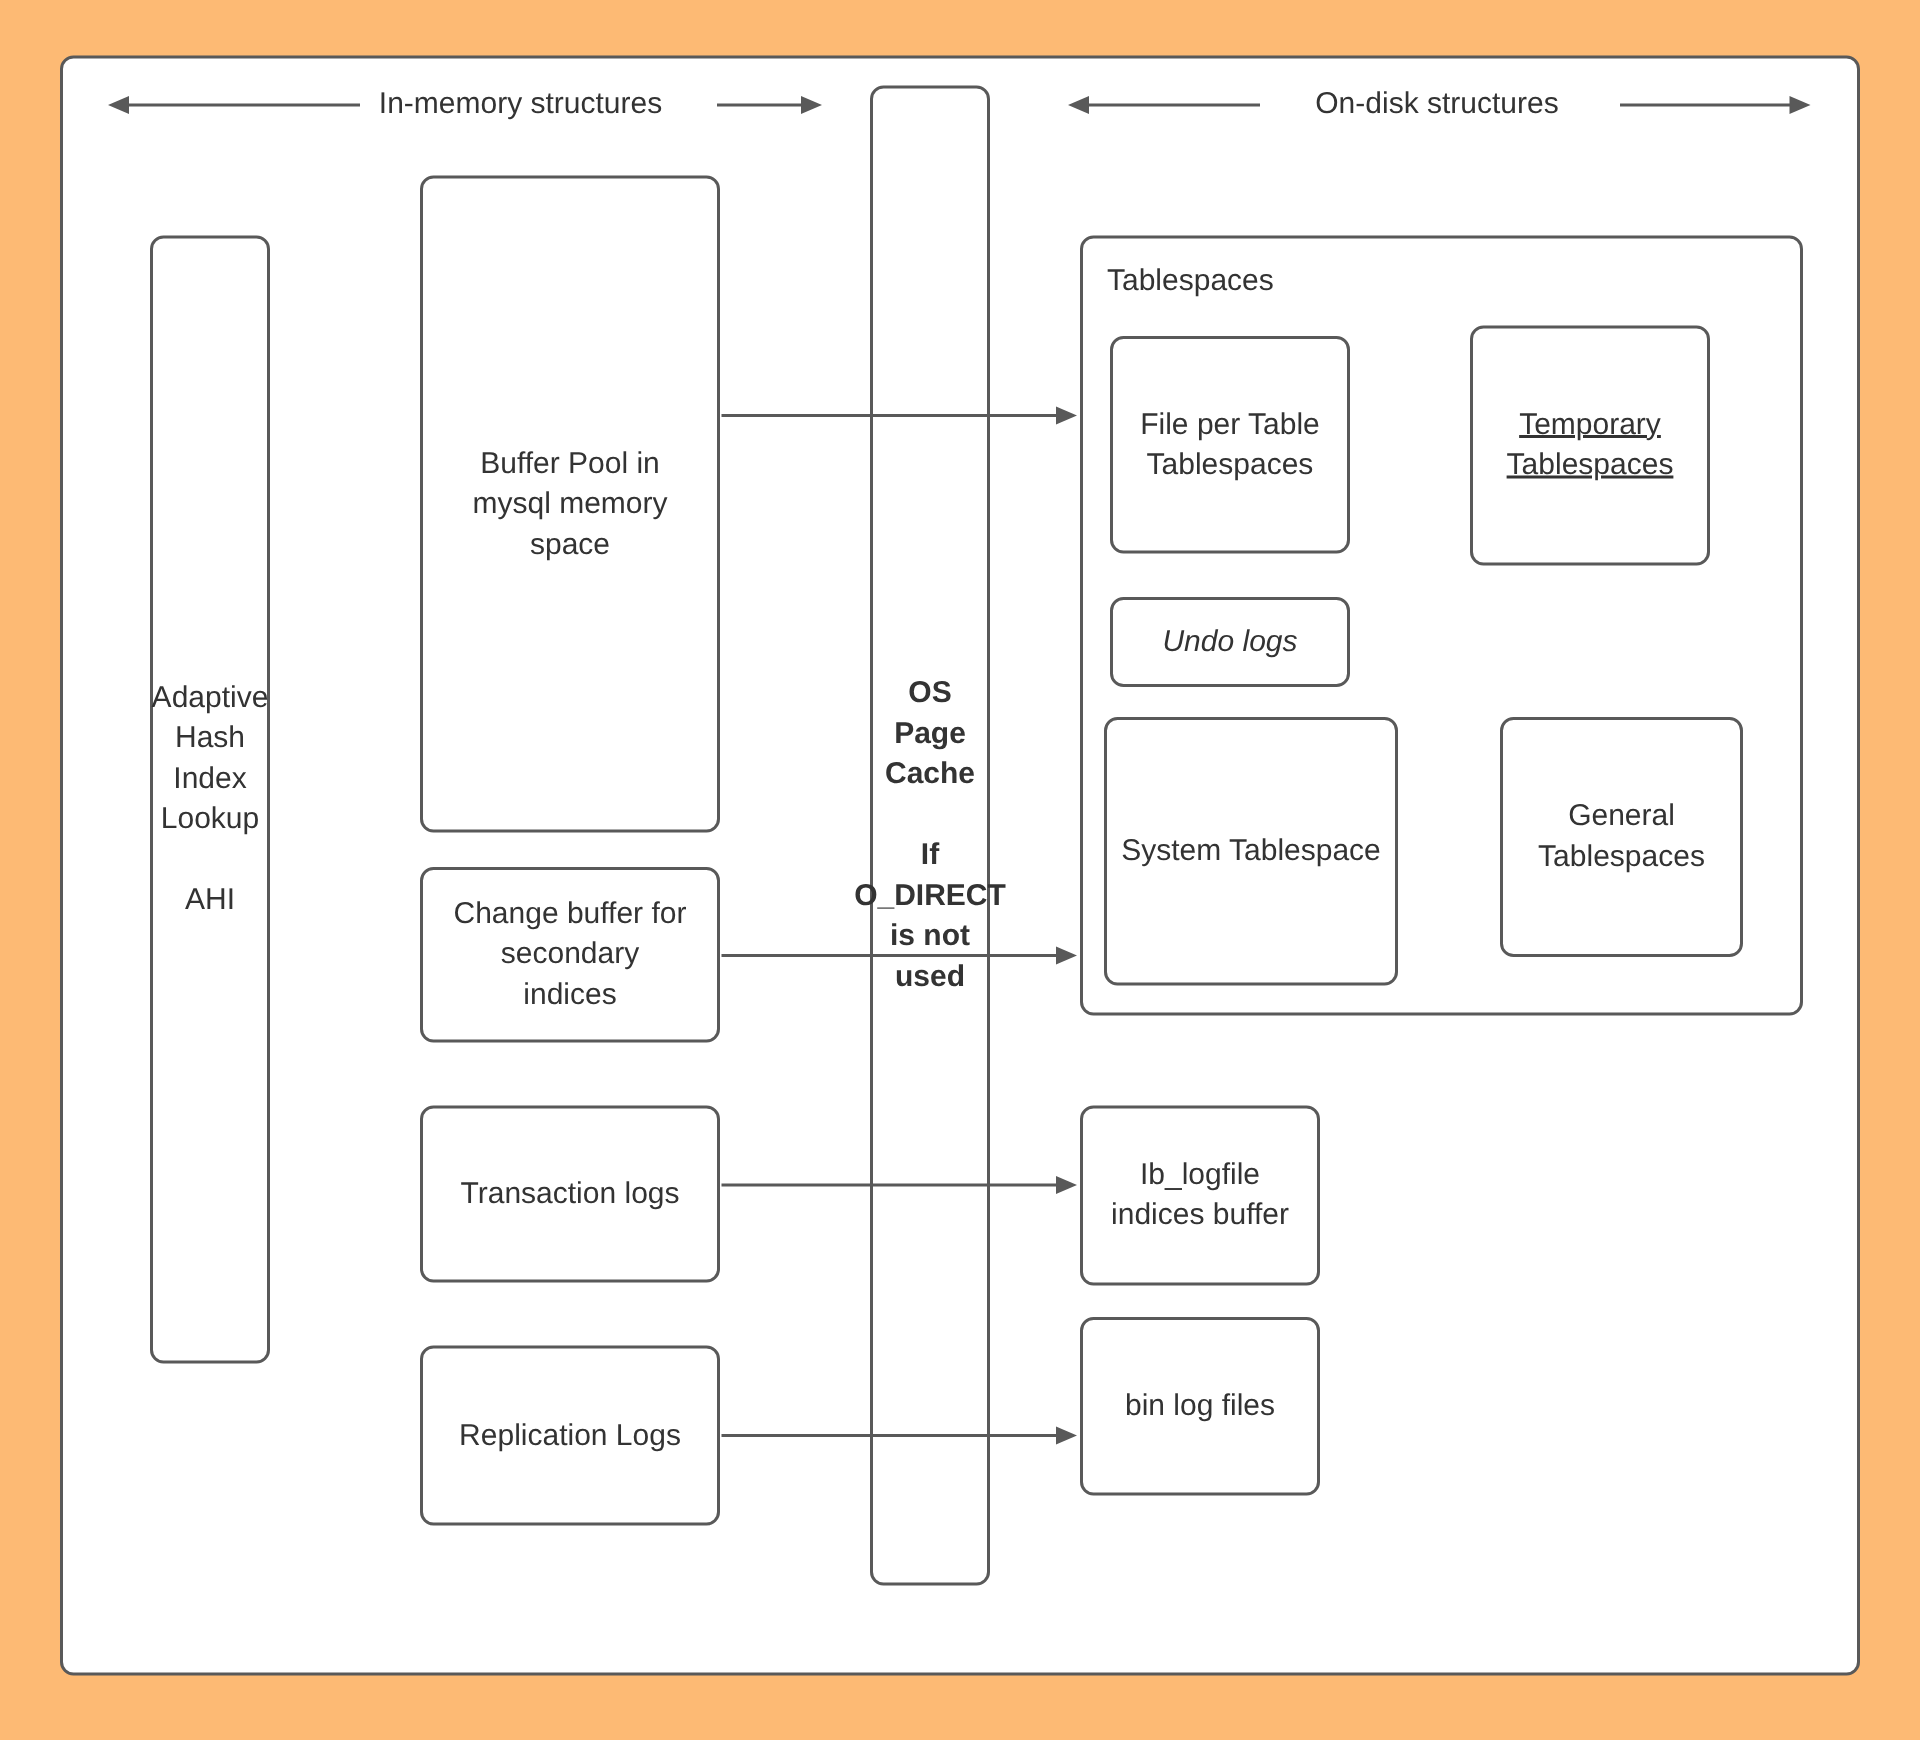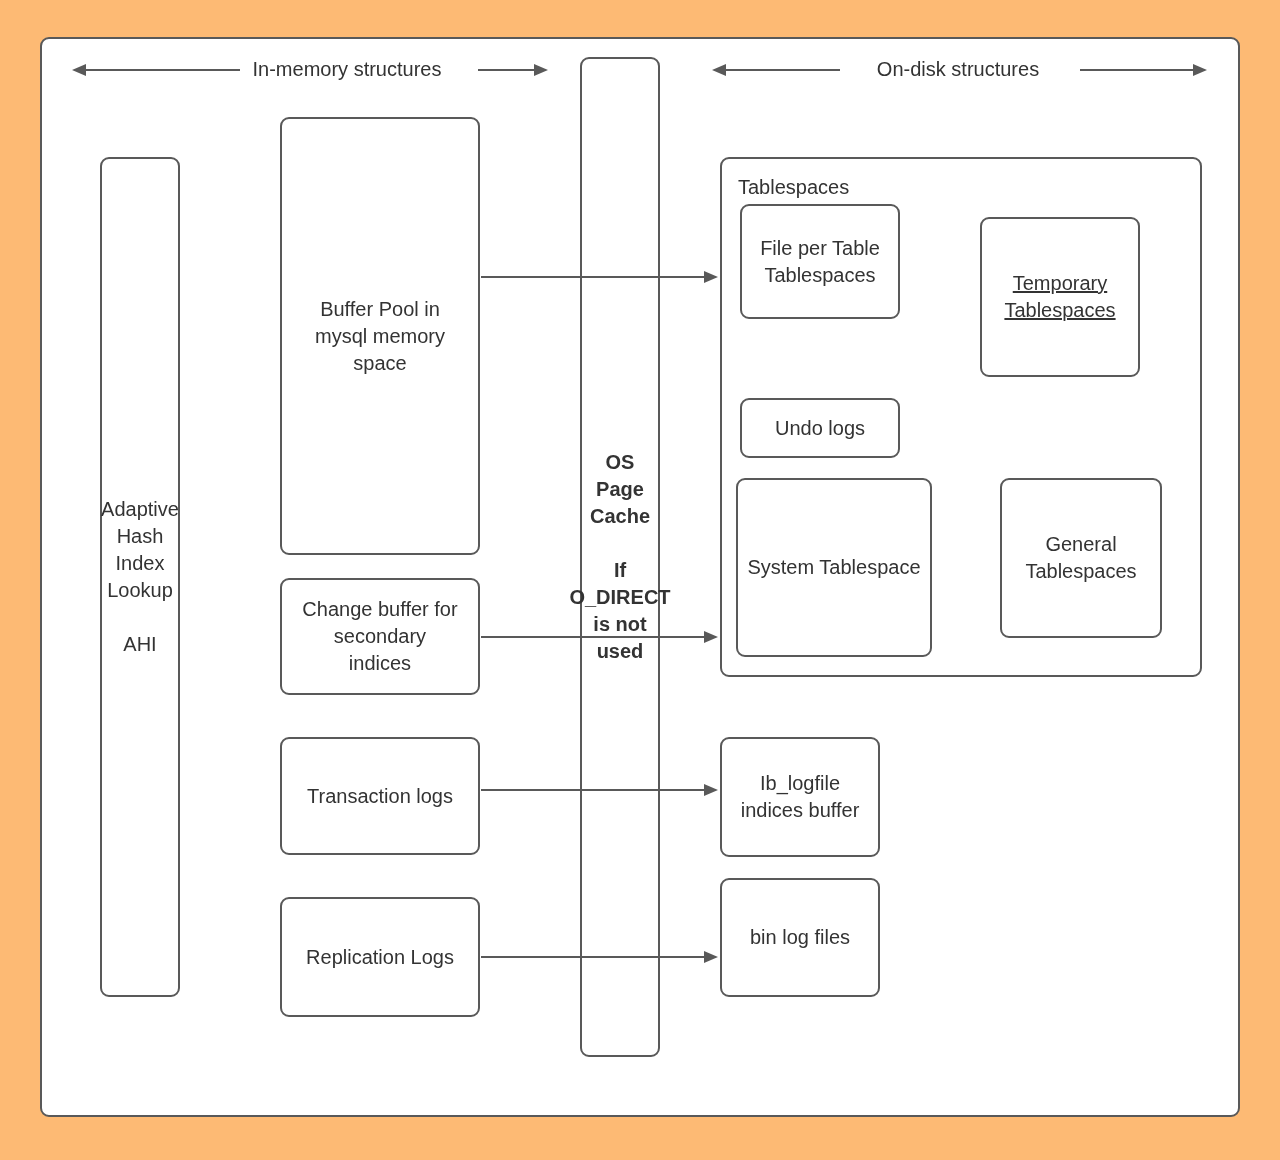--- a/index.html
+++ b/index.html
@@ -32,30 +32,30 @@
     z-index: 2;
   }
   .lines {
     width: max-content;
     text-align: center;
     font-size: 20px;
     line-height: 27px;
     white-space: nowrap;
   }
   
-  .ahi          { left: 100px;  top: 157px; width: 80px;  height: 840px; }
+  .ahi          { left: 100px;  top: 157px; width: 80px;  height: 752px; }
   .buffer-pool  { left: 280px;  top: 117px; width: 200px; height: 438px; }
   .change-buf   { left: 280px;  top: 578px; width: 200px; height: 117px; }
   .tx-logs      { left: 280px;  top: 737px; width: 200px; height: 118px; }
   .repl-logs    { left: 280px;  top: 897px; width: 200px; height: 120px; }
   .os-cache     { left: 580px;  top: 57px;  width: 80px;  height: 1000px; z-index: 1; font-weight: bold; }
   .tablespaces  { left: 720px;  top: 157px; width: 482px; height: 520px; }
-  .fpt          { left: 740px;  top: 204px; width: 160px; height: 115px; }
+  .fpt          { left: 740px;  top: 224px; width: 160px; height: 145px; }
   .temp-ts      { left: 980px;  top: 217px; width: 160px; height: 160px; text-decoration: underline; }
-  .undo         { left: 740px;  top: 398px; width: 160px; height: 60px;  }
+  .undo         { left: 740px;  top: 398px; width: 160px; height: 60px; font-style: italic;  }
   .sys-ts       { left: 736px;  top: 478px; width: 196px; height: 179px; }
   .gen-ts       { left: 1000px; top: 478px; width: 162px; height: 160px; }
   .ib-log       { left: 720px;  top: 737px; width: 160px; height: 120px; }
   .bin-log      { left: 720px;  top: 878px; width: 160px; height: 119px; }
 
   .ts-label {
     position: absolute;
     left: 738px;
     top: 174px;
     font-size: 20px;

